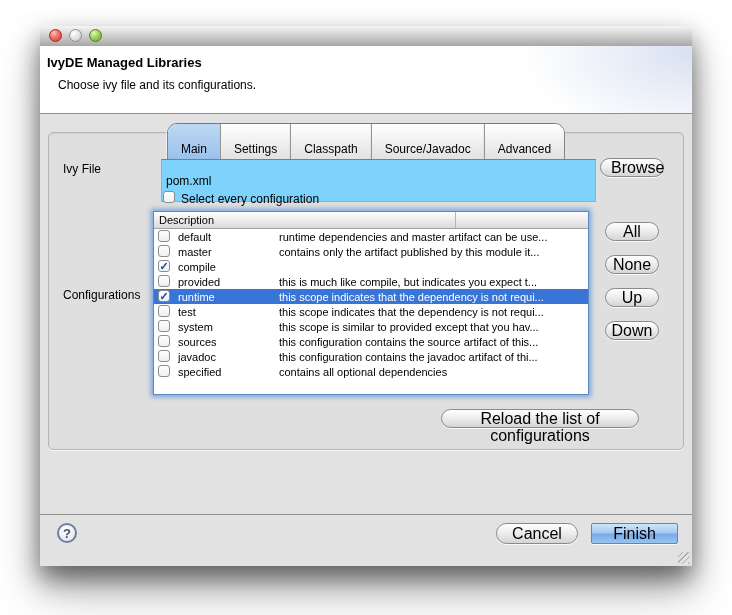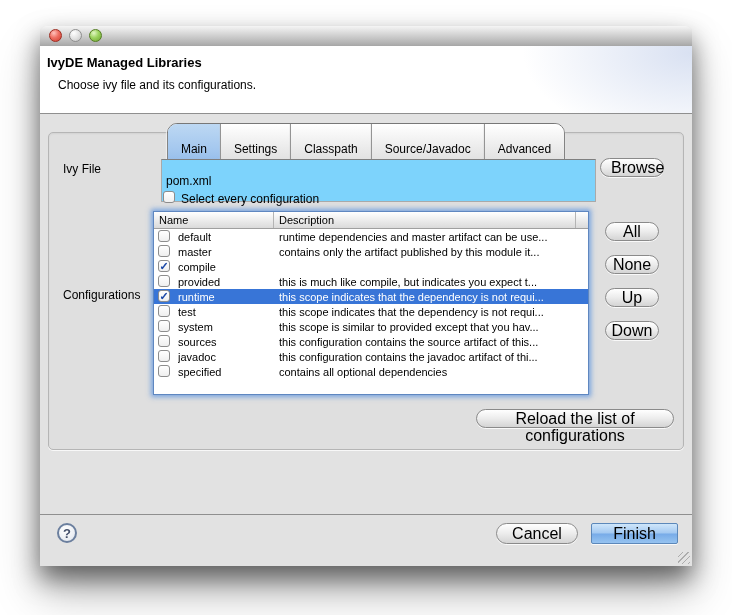--- a/index.html
+++ b/index.html
@@ -155,21 +155,20 @@
     <input class="textfield" type="text" value="pom.xml" style="">
     <button class="pill" style="left:551px;top:25px;width:64px;">Browse</button>
 
     <span class="checkbox" style="left:114px;top:58px;"></span>
     <div class="label" style="left:132px;top:59px;">Select every configuration</div>
 
     <div class="label" style="left:14px;top:155px;">Configurations</div>
 
     <div class="ctable">
       <div class="thead">
-        <div class="th name">Name</div>
         <div class="th desc">Description</div>
         <div class="th fill"></div>
       </div>
       <div>
           <div class="trow">
             <span class="cb"></span>
             <span class="name">default</span>
             <span class="desc">runtime dependencies and master artifact can be use...</span>
           </div>
           <div class="trow">
@@ -219,21 +218,21 @@
         </div>
     </div>
 
     <div>
         <button class="pill sidebtn" style="left: 556px; top: 89px;">All</button>
         <button class="pill sidebtn" style="left: 556px; top: 122px;">None</button>
         <button class="pill sidebtn" style="left: 556px; top: 155px;">Up</button>
         <button class="pill sidebtn" style="left: 556px; top: 188px;">Down</button>
       </div>
 
-    <button class="pill" style="left:427px;top:276px;width:198px;">Reload the list of configurations</button>
+    <button class="pill" style="left:392px;top:276px;width:198px;">Reload the list of configurations</button>
   </div>
 
   <div class="footer-line"></div>
 
   <div class="helpbtn">?</div>
   <button class="pill cancelbtn">Cancel</button>
   <button class="pill finishbtn">Finish</button>
 
   <div class="grip"></div>
 </div>

